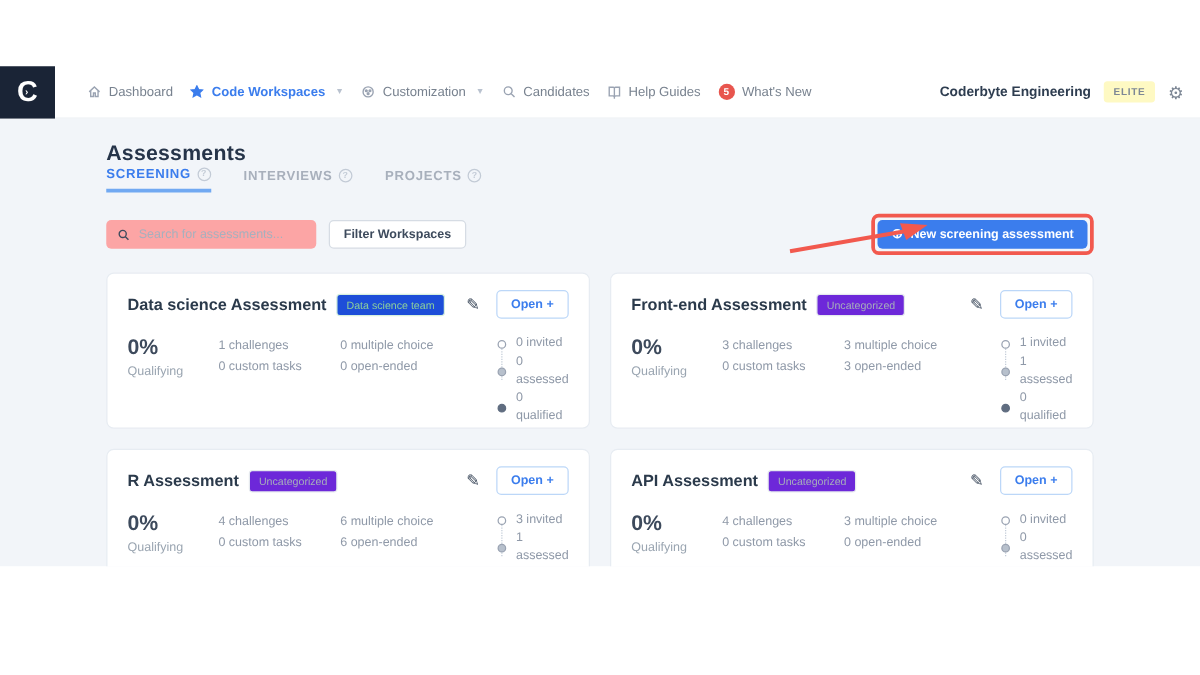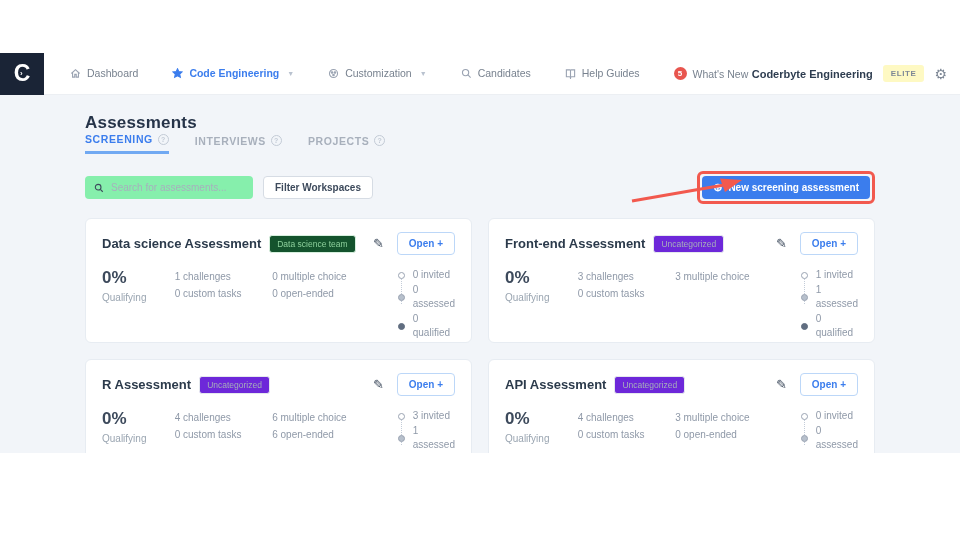--- a/index.html
+++ b/index.html
@@ -6,21 +6,21 @@
   body { font-family:"Liberation Sans", sans-serif; background:#ffffff; }
   .screen { position:relative; width:960px; height:540px; background:#ffffff; overflow:hidden; }
 
   
   .nav { position:absolute; top:53px; left:0; width:960px; height:42px; background:#ffffff;
          border-bottom:1px solid #eceff3; display:flex; align-items:center; }
   .logo { width:44px; height:42px; background:#1a2436; display:flex; align-items:center; justify-content:center;
           position:relative; cursor:pointer; flex:0 0 auto; }
   .logo .c { color:#ffffff; font-size:23px; font-weight:bold; line-height:1; }
   .logo .gt { position:absolute; left:20px; top:16px; color:#ffffff; font-size:8px; font-weight:bold; }
-  .nav-items { display:flex; align-items:flex-start; margin-left:26px; gap:34px; }
+  .nav-items { display:flex; align-items:center; margin-left:26px; gap:14px; }
   .nav-item { display:flex; align-items:center; gap:6px; font-size:10.5px; color:#78828f; cursor:pointer; white-space:nowrap; }
   .nav-item svg { width:11px; height:11px; stroke:#9aa3b2; fill:none; stroke-width:1.2; }
   .nav-item.active { color:#3b7ded; font-weight:bold; }
   .nav-item.active svg { stroke:#3b7ded; fill:#3b7ded; }
   .caret { font-size:7px; color:#b9c2cf; margin-left:2px; }
   .whats-new-badge { width:13px; height:13px; border-radius:50%; background:#e8554e; color:#fff;
                      font-size:8px; font-weight:bold; display:flex; align-items:center; justify-content:center; }
   .nav-right { margin-left:auto; display:flex; align-items:center; gap:10px; padding-right:13px; }
   .account-name { font-size:11px; font-weight:bold; color:#2e3d50; cursor:pointer; }
   .plan-badge { font-size:8px; font-weight:bold; letter-spacing:0.6px; color:#7d8795; background:#fef9c3;
@@ -33,21 +33,21 @@
   .page-title { margin-top:18px; font-size:17px; font-weight:bold; color:#263449; letter-spacing:0.2px; }
 
   .tabs { display:flex; gap:26px; }
   .tab { display:flex; align-items:center; gap:5px; font-size:10.5px; font-weight:bold; letter-spacing:0.6px;
          color:#a8b0bc; padding-bottom:6px; cursor:pointer; }
   .tab.active { color:#3b7ded; border-bottom:3px solid #71a9f2; }
   .q-icon { width:11px; height:11px; border-radius:50%; border:1px solid #c3cbd6; color:#c3cbd6;
             font-size:7px; font-weight:bold; display:flex; align-items:center; justify-content:center; }
 
   .toolbar { margin-top:17px; display:flex; align-items:center; position:relative; }
-  .search-box { width:168px; height:23px; background:#86efac; border-radius:4px; display:flex;
+  .search-box { width:168px; height:23px; background:#fca5a5; border-radius:4px; display:flex;
                 align-items:center; padding:0 9px; gap:7px; }
   .search-box svg { width:10px; height:10px; stroke:#3d4a5c; fill:none; stroke-width:1.3; flex:0 0 auto; }
   .search-box input { border:none; background:transparent; outline:none; font-size:10px; color:#3d4a5c;
                       width:100%; font-family:"Liberation Sans", sans-serif; }
   .search-box input::placeholder { color:#a7b0bd; }
   .filter-btn { margin-left:10px; height:23px; padding:0 11px; background:#ffffff; border:1px solid #d6dce4;
                 border-radius:4px; font-size:10px; font-weight:bold; color:#3d4a5c; cursor:pointer;
                 font-family:Liberation Sans, sans-serif; }
   .annotation-highlight { margin-left:auto; border:3px solid #f2594e; border-radius:6px; padding:2px; }
   .new-btn { background:#3b7ded; border:none; color:#ffffff; font-size:10px; font-weight:bold;
@@ -56,21 +56,21 @@
   .plus-glyph { font-size:11px; line-height:1; }
   .annotation-arrow { position:absolute; left:543px; top:0px; width:118px; height:36px; pointer-events:none; }
 
   
   .cards { margin-top:14px; display:grid; grid-template-columns:1fr 1fr; column-gap:10px; row-gap:15px;gap:16px; }
   .card { background:#ffffff; border:1px solid #e7ecf2; border-radius:6px; height:125px;
           padding:13px 16px 0 16px; overflow:hidden; }
   .card-head { display:flex; align-items:center; }
   .card-title { font-size:13px; font-weight:bold; color:#2b3a4b; white-space:nowrap; }
   .badge { font-size:8.5px; padding:3px 7px; border-radius:3px; margin-left:8px; white-space:nowrap; }
-  .badge.green { background:#14532d; color:#8ccf9b; border:1px solid #d7f0de; }
+  .badge.green { background:#1d4ed8; color:#8ccf9b; border:1px solid #d7f0de; }
   .badge.gray { background:#6d28d9; color:#a6aeba; border:1px solid #e5e9ee; }
   .head-actions { margin-left:auto; display:flex; align-items:center; gap:13px; }
   .pencil { font-size:13px; color:#3d4a5c; cursor:pointer; transform:rotate(0deg); line-height:1; }
   .open-btn { border:1px solid #bcd7f8; background:#ffffff; color:#3b7ded; font-size:10px; font-weight:bold;
               padding:5px 11px; border-radius:4px; cursor:pointer; white-space:nowrap;
               font-family:"Liberation Sans", sans-serif; }
   .card-stats { display:flex; margin-top:13px; }
   .stat-pct { width:88px; }
   .pct { font-size:17px; font-weight:bold; color:#3d4a5c; }
   .pct-label { font-size:10px; color:#9aa5b1; margin-top:4px; }
@@ -99,21 +99,21 @@
       <div class="nav-item">
         <svg viewBox="0 0 12 12">
             <path d="M1.5 6L6 1.8 10.5 6M2.8 5v5h2.4V7h1.6v3h2.4V5"></path>
           </svg>
         <span>Dashboard</span>
       </div>
       <div class="nav-item active">
         <svg viewBox="0 0 12 12">
             <path d="M6 .9l1.5 3.1 3.4.4-2.5 2.3.7 3.4L6 8.4 2.9 10.1l.7-3.4L1.1 4.4l3.4-.4z"></path>
           </svg>
-        <span>Code Engineering</span>
+        <span>Code Workspaces</span>
         <span class="caret">▼</span>
       </div>
       <div class="nav-item">
         <svg viewBox="0 0 12 12">
             <circle cx="6" cy="6" r="4.4"></circle>
             <circle cx="4.4" cy="5" r="0.8" fill="#9aa3b2"></circle>
             <circle cx="7.6" cy="5" r="0.8" fill="#9aa3b2"></circle>
             <circle cx="6" cy="7.6" r="0.8" fill="#9aa3b2"></circle>
           </svg>
         <span>Customization</span>
@@ -241,20 +241,21 @@
           <div class="stat-pct">
             <div class="pct">0%</div>
             <div class="pct-label">Qualifying</div>
           </div>
           <div class="stat-col c2">
             <div>3 challenges</div>
             <div>0 custom tasks</div>
           </div>
           <div class="stat-col c3">
             <div>3 multiple choice</div>
+            <div>3 open-ended</div>
           </div>
           <div class="funnel">
             <span class="funnel-rail"></span>
             <div class="funnel-row">
                 <span class="dot"></span>
                 <span>1 invited</span>
               </div>
             <div class="funnel-row">
                 <span class="dot half"></span>
                 <span>1 assessed</span>

